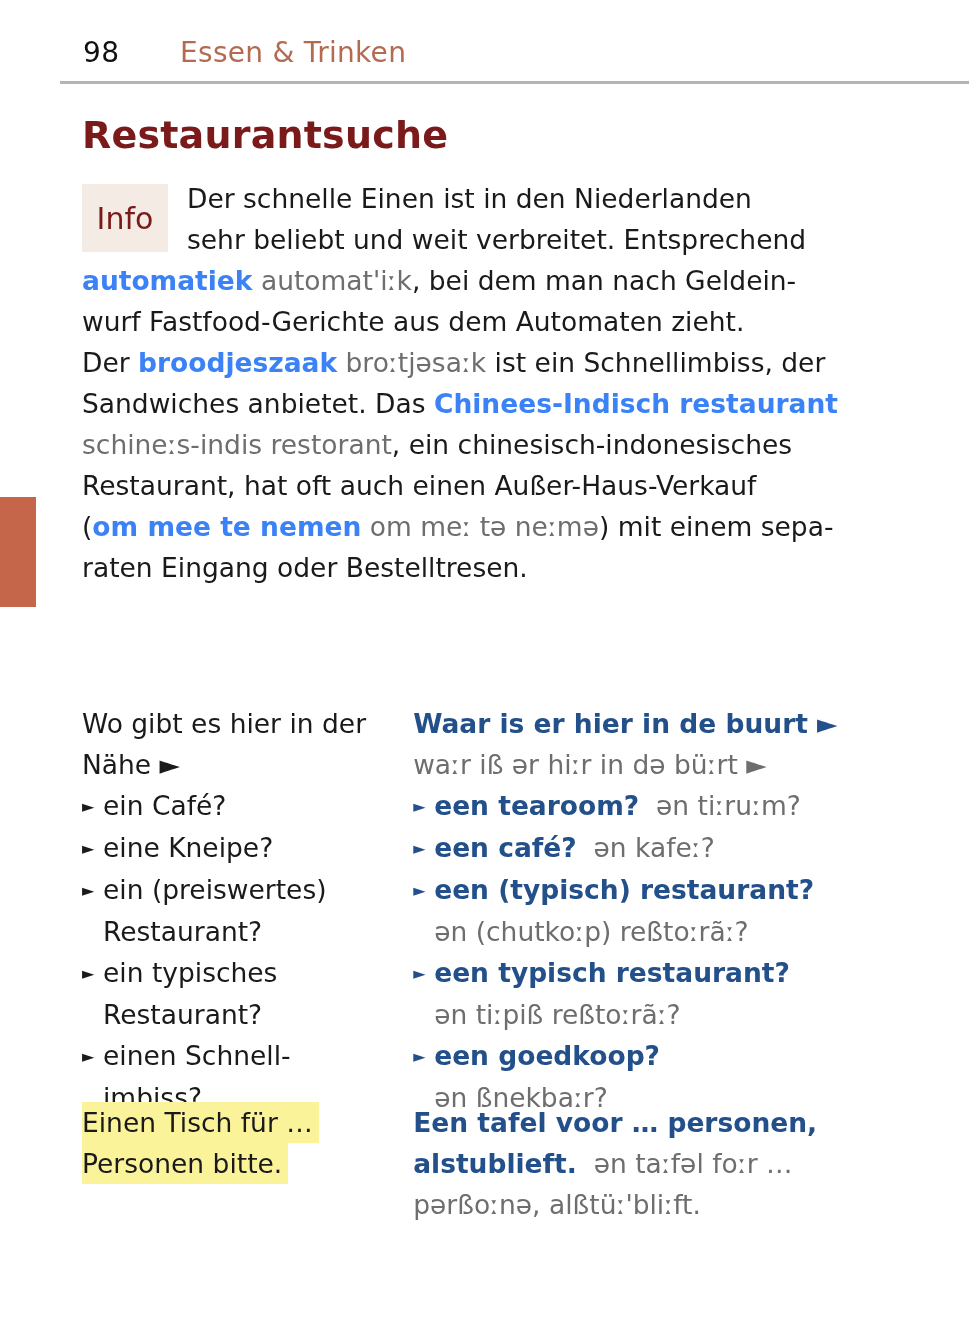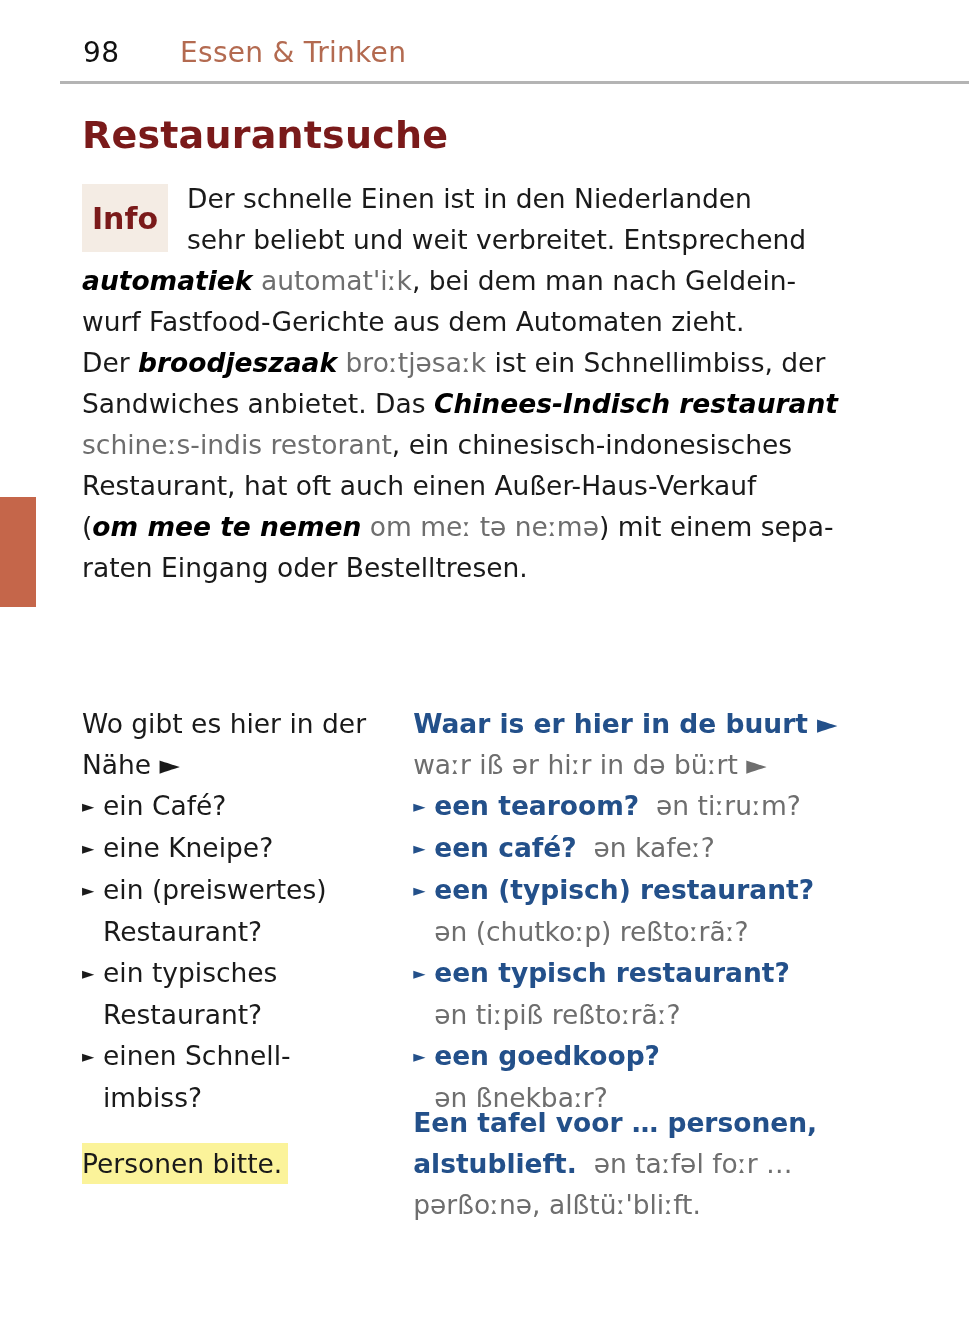--- a/index.html
+++ b/index.html
@@ -27,24 +27,24 @@
   .page-heading {
     position: absolute; left: 82px; top: 113px;
     font-size: 38px; font-weight: bold; color: #7a1a1a; letter-spacing: 0.2px;
   }
   .info-block {
     position: absolute; left: 82px; top: 178px; width: 770px;
     font-size: 26.5px; line-height: 41px; color: #1a1a1a;
   }
   .info-badge {
     float: left; width: 86px; height: 68px; margin: 6px 19px 0 0;
-    background: #f4ece4; color: #7a1a1a; font-weight: bold; font-size: 30px;
+    background: #f4ece4; color: #7a1a1a; font-weight: normal; font-size: 30px;
     display: flex; align-items: center; justify-content: center;
   }
-  .nl { color: #000000; font-weight: bold; font-style: italic; }
+  .nl { color: #3b82f6; font-weight: bold; }
   .ipa { color: #6e6e6e; }
   .p-line { display: block; white-space: nowrap; }
 
   .phrase-table {
     position: absolute; left: 82px; top: 666px; width: 800px;
     font-size: 26.5px; line-height: 41px; margin-top: 37px;
   }
   .row { display: flex; }
   .col-de { width: 332px; color: #1a1a1a; }
   .col-nl { width: 470px; }
@@ -146,21 +146,21 @@
         <div class="col-nl">
           <span class="line"><span class="bullet nl-b">►</span><span class="nlq">een goedkoop?</span></span>
           <span class="line indent"><span class="ipa2">ən ßnekbaːr?</span></span>
         </div>
       </div>
     </div>
 </div>
 
 <div class="phrase2">
   <div class="col-de">
-    <br>
+    <span class="hl">Einen Tisch für …</span><br>
     <span class="hl">Personen bitte.</span>
   </div>
   <div class="col-nl">
     <span class="line nlq">Een tafel voor … personen,</span>
     <span class="line"><span class="nlq">alstublieft.</span>&nbsp; <span class="ipa2">ən taːfəl foːr …</span></span>
     <span class="line ipa2">pərßoːnə, alßtüː'bliːft.</span>
   </div>
 </div>
 
 </body></html>

